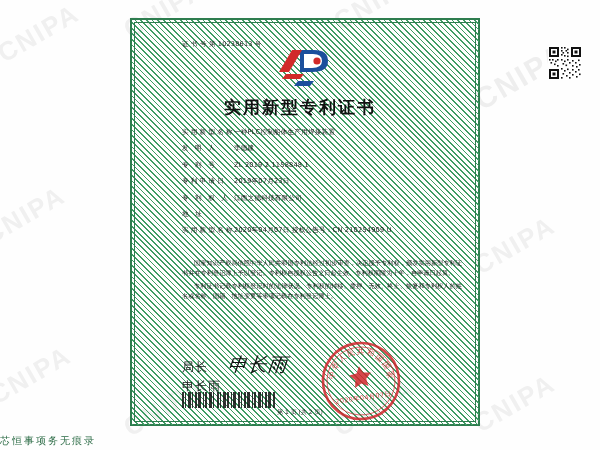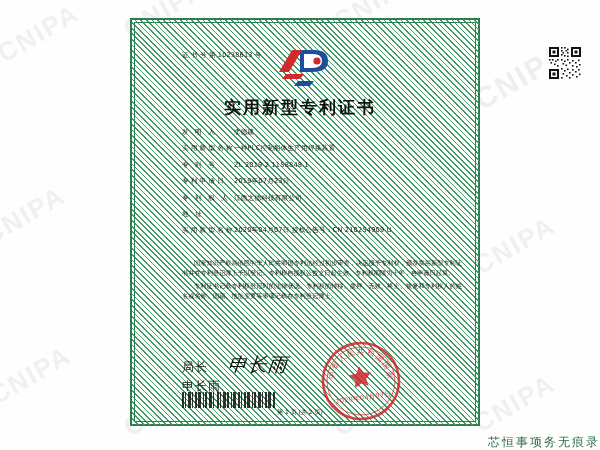--- a/index.html
+++ b/index.html
@@ -73,21 +73,21 @@
     background:
       repeating-linear-gradient(45deg,
         #3e9c64 0px, #3e9c64 1.2px,
         rgba(255,255,255,0) 1.2px, rgba(255,255,255,0) 4px) border-box;
     pointer-events: none;
   }
 
   
   .cert-no {
     position: absolute;
-    left: 182px; top: 51px;
+    left: 182px; top: 40px;
     font-size: 6.5px;
     color: #222;
     letter-spacing: .2px;
   }
 
   
   .qr {
     position: absolute;
     right: 18px; top: 46px;
     width: 34px; height: 34px;
@@ -200,22 +200,22 @@
     position: absolute;
     left: 0; right: 0; top: 408px;
     text-align: center;
     font-size: 6px;
     color: #222;
   }
 
   .footer-note {
     position: absolute;
     left: 0; right: 0; top: 434px;
-    text-align: right;
-    font-size: 12px;
+    text-align: left;
+    font-size: 10px;
     color: #2b6b45;
     letter-spacing: 2px;
   }
 </style>
 </head>
 <body>
 
 <div id="page">
 
   <div class="wm w1">CNIPA</div>
@@ -307,26 +307,26 @@
       <path d="M16 26 L34 26 L30 31 L12 31 Z" fill="#d12a2a"></path>
       <path d="M28 33 L44 33 L40 38 L24 38 Z" fill="#1b4f9c"></path>
       <circle cx="47" cy="13" r="3.6" fill="#d12a2a"></circle>
     </svg>
   </div>
 
   <div class="main-title">实用新型专利证书</div>
 
   <div class="fields">
     <div class="field-row">
+      <div class="field-label">实用新型名称</div>
+      <div class="field-value"><span>一种PLC控制船体生产用焊接装置</span></div>
+    </div>
+    <div class="field-row">
       <div class="field-label">发 明 人</div>
       <div class="field-value"><span>李德建</span></div>
-    </div>
-    <div class="field-row">
-      <div class="field-label">实用新型名称</div>
-      <div class="field-value"><span>一种PLC控制船体生产用焊接装置</span></div>
     </div>
     <div class="field-row">
       <div class="field-label">专 利 号</div>
       <div class="field-value"><span>ZL 2019 2 1158848.1</span></div>
     </div>
     <div class="field-row">
       <div class="field-label">专利申请日</div>
       <div class="field-value"><span>2019年07月23日</span></div>
     </div>
     <div class="field-row">

